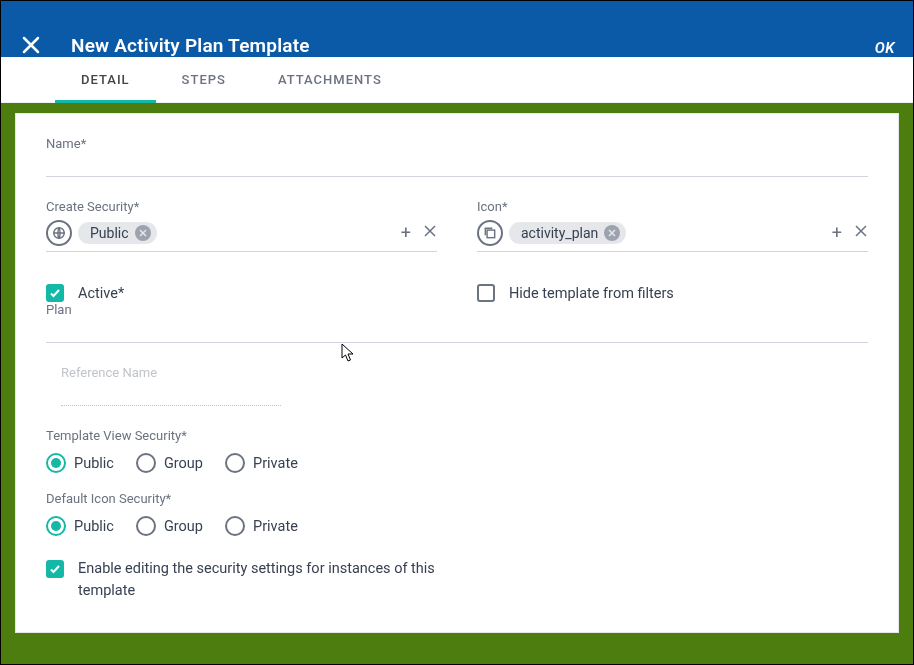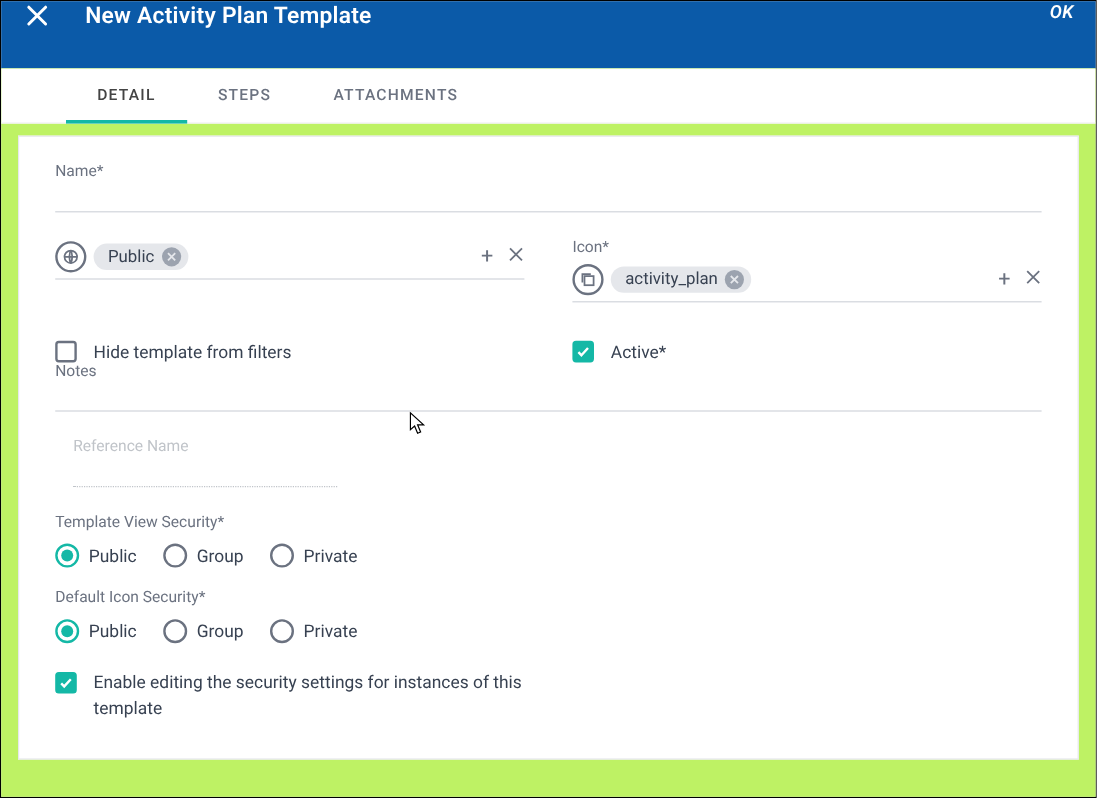--- a/index.html
+++ b/index.html
@@ -4,28 +4,28 @@
 <style>
   * { box-sizing: border-box; margin: 0; padding: 0; }
   html, body { width: 914px; height: 665px; font-family: -apple-system, BlinkMacSystemFont, "Segoe UI", Roboto, Arial, sans-serif; overflow: hidden; background: #fff; }
   .frame { width: 914px; height: 665px; border: 1px solid #000; position: relative; }
 
   .header {
     background: #0b5aa8;
     color: #fff;
     height: 56px;
     display: flex;
-    align-items: flex-start;
+    align-items: flex-end;
     padding: 0 18px;
   }
   .header .close { width: 24px; height: 24px; display:flex; align-items:center; justify-content:center; cursor:pointer; }
   .header .title { font-size: 19px; font-weight: 600; margin-left: 28px; flex:1; letter-spacing:.2px;}
   .header .ok { font-size: 15px; font-weight: 600; cursor:pointer; letter-spacing:.5px;font-style:italic;}
 
-  .scroll-region { position:absolute; top:56px; left:0; right:0; bottom:0; overflow-y:scroll; background:#bef264; }
+  .scroll-region { position:absolute; top:56px; left:0; right:0; bottom:0; overflow-y:scroll; background:#4d7c0f; }
   .scroll-region::-webkit-scrollbar { width: 17px; }
   .scroll-region::-webkit-scrollbar-track { background:#f1f1f1; }
   .scroll-region::-webkit-scrollbar-thumb { background:#c1c1c1; }
 
   .tabs {
     display:flex;
     padding: 0 54px;
     border-bottom: 1px solid #f0f0f0;
     background:#fff;
     height:46px;
@@ -157,20 +157,21 @@
 
     <div class="panel">
 
       <div class="field">
         <span class="field-label">Name*</span>
         <div class="field-line"></div>
       </div>
 
       <div class="row">
         <div class="col">
+          <span class="field-label">Create Security*</span>
           <div class="chip-row">
             <div class="chip-lead-icon">
               <svg width="14" height="14" viewBox="0 0 24 24" fill="none" stroke="#6b7280" stroke-width="2.5">
                   <circle cx="12" cy="12" r="9"></circle>
                   <path d="M3 12h18M12 3c2.5 3 2.5 15 0 18M12 3c-2.5 3-2.5 15 0 18"></path>
                 </svg>
             </div>
             <div class="chip">
               <span>Public</span>
               <span class="x">
@@ -214,39 +215,39 @@
                   </svg>
               </span>
             </div>
           </div>
         </div>
       </div>
 
       <div class="row" style="margin-top:26px;">
         <div class="col">
           <div class="checkbox-row">
-            <div class="cb"></div>
-            <span class="cb-label">Hide template from filters</span>
-          </div>
-        </div>
-        <div class="col">
-          <div class="checkbox-row">
             <div class="cb checked">
               <svg width="12" height="12" viewBox="0 0 12 12">
                   <path d="M2 6.5L4.5 9 10 3" stroke="#fff" stroke-width="2" fill="none"></path>
                 </svg>
             </div>
             <span class="cb-label">Active*</span>
           </div>
         </div>
+        <div class="col">
+          <div class="checkbox-row">
+            <div class="cb"></div>
+            <span class="cb-label">Hide template from filters</span>
+          </div>
+        </div>
       </div>
 
 
       <div class="field">
-        <span class="field-label">Notes</span>
+        <span class="field-label">Plan</span>
         <div class="field-line"></div>
       </div>
 
       <div class="field" style="width:220px;margin-left:15px;">
         <span class="field-label disabled">Reference Name</span>
         <div class="field-line dotted"></div>
       </div>
 
       <div class="section-label">Template View Security*</div>
       <div class="radio-group">

